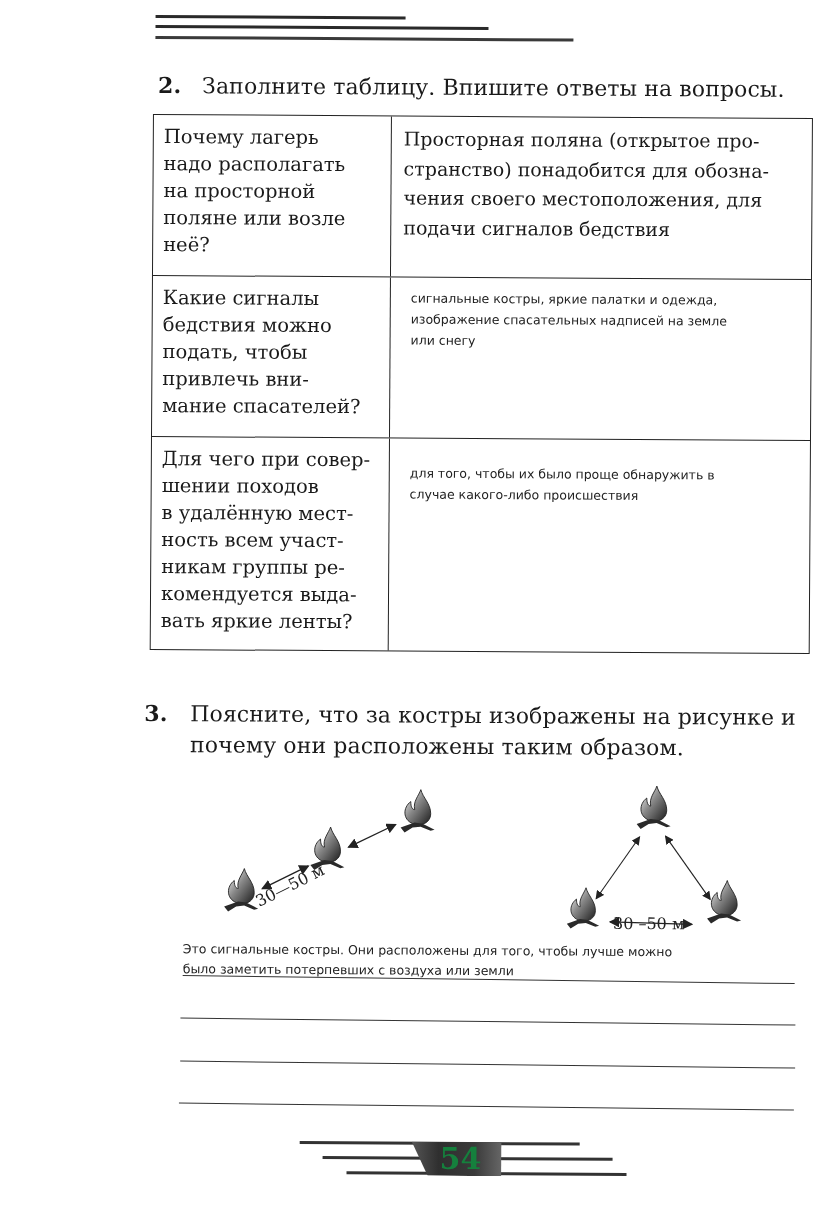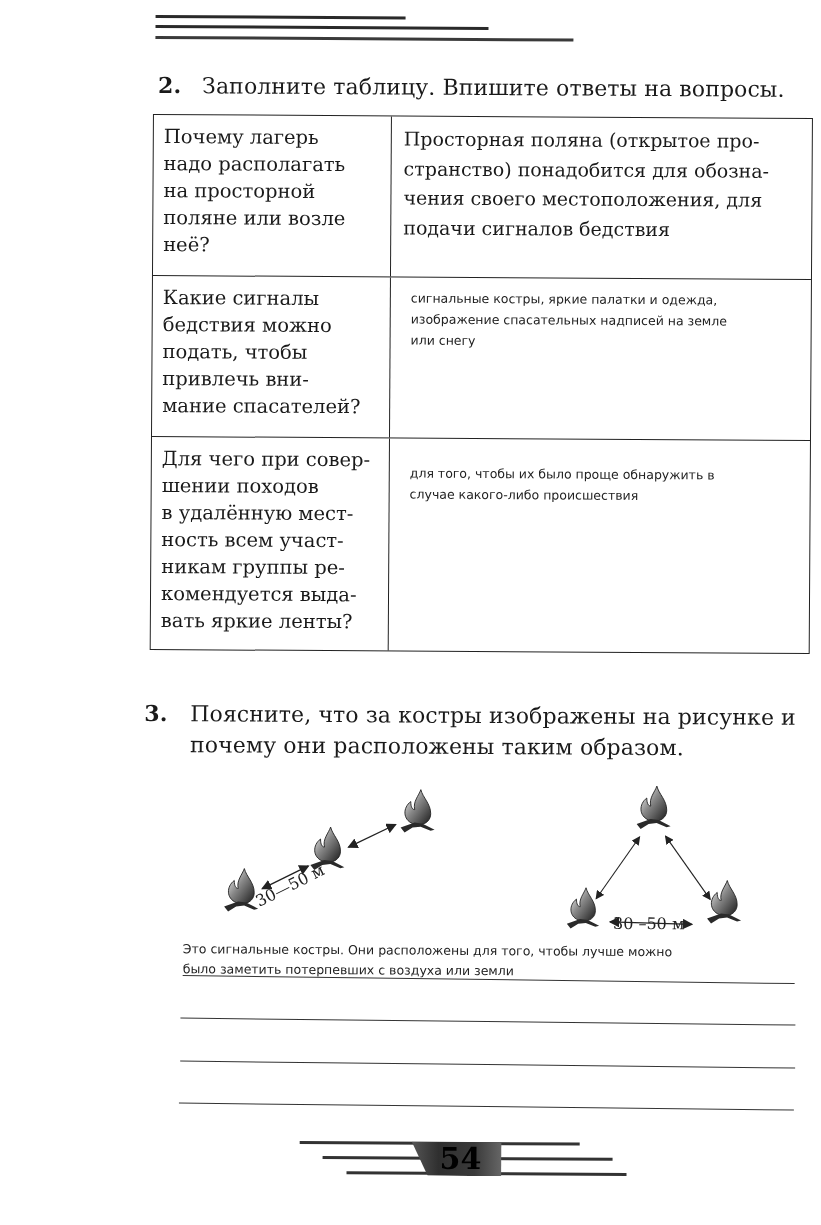--- a/index.html
+++ b/index.html
@@ -51,21 +51,21 @@
               font-family: "DejaVu Sans", "Liberation Sans", sans-serif; font-size: 12.5px; line-height: 20px; color: #222; }
     .answer p { margin: 0; white-space: pre-line; }
     .wline { position: absolute; height: 1.3px; background: #333; }
 
     
     .page-num-wrap { position: absolute; left: 300px; top: 1140px; width: 330px; height: 40px; }
     .pn-rule { position: absolute; height: 3px; background: #333; }
     .pn-badge { position: absolute; left: 115px; top: 2px; width: 90px; height: 34px;
                 background: linear-gradient(90deg, #555 0%, #2f2f2f 30%, #3a3a3a 70%, #666 100%);
                 clip-path: polygon(0 0, 100% 0, 100% 100%, 18% 100%); }
-    .pn-text { position: absolute; left: 143px; top: 0px; color: #000000; font-size: 30px; font-weight: bold; line-height: 38px; }
+    .pn-text { position: absolute; left: 143px; top: 0px; color: #15803d; font-size: 30px; font-weight: bold; line-height: 38px; }
   </style>
 </head>
 <body>
 
 <div class="page">
 
   <div class="top-rule r1"></div>
   <div class="top-rule r2"></div>
   <div class="top-rule r3"></div>
 

